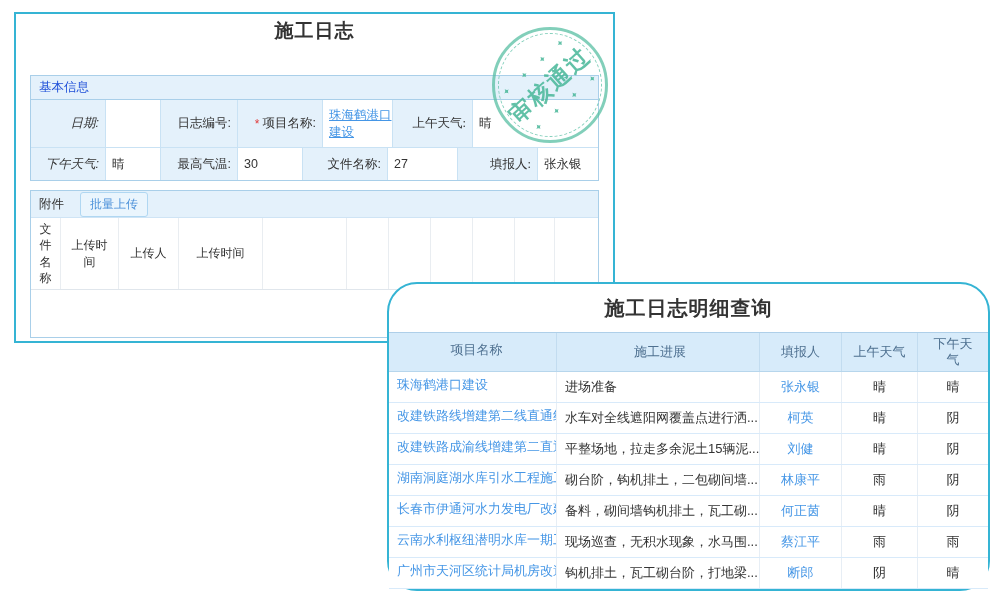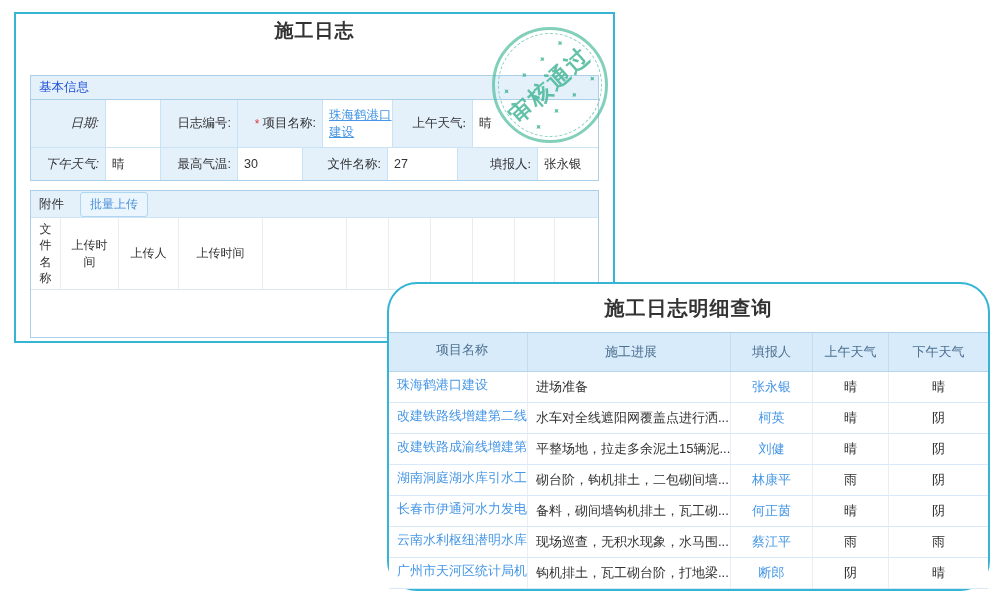--- a/index.html
+++ b/index.html
@@ -40,21 +40,21 @@
   .a0{width:30px;} .a1{width:58px;} .a2{width:60px;} .a3{width:84px;} .a4{width:84px;}
   .a5,.a6,.a7,.a8{width:42px;} .a9{width:40px;}
 
   
   .qhead { display:flex; height:40px; background:#d7ebfa; border-top:1px solid #aecfe9; border-bottom:1px solid #b7d6ec; }
   .qhcell { display:flex; align-items:center; justify-content:center; text-align:center; font-size:13px; color:#4e7090; border-right:1px solid #c2dcf0; line-height:1.25; padding:0 10px; }
   .qhcell:last-child { border-right:none; flex:1; }
   .qrow { display:flex; height:31px; border-bottom:1px solid #d8eafa; background:#fff; }
   .qcell { display:flex; align-items:center; font-size:13px; color:#333; border-right:1px solid #e7eef5; overflow:hidden; }
   .qcell:last-child { border-right:none; flex:1; justify-content:center; }
-  .qc0 { width:139px; padding:0 0 4px 8px; white-space:nowrap; }
+  .qc0 { width:168px; padding:0 0 4px 8px; white-space:nowrap; }
   .qc1 { width:203px; padding:0 4px 0 8px; white-space:nowrap; }
   .qc2 { width:82px; justify-content:center; }
   .qc3 { width:76px; justify-content:center; }
   a.row-link { color:#4596e6; text-decoration:none; white-space:nowrap; }
 
   
   .seal { position:absolute; left:492px; top:27px; width:116px; height:116px; border:3px solid rgba(82,189,160,.72); border-radius:50%; display:flex; align-items:center; justify-content:center; z-index:5; }
   .seal::before { content:""; position:absolute; inset:3px; border:1px dashed rgba(82,189,160,.7); border-radius:50%; }
   .seal-rot { transform:rotate(-42deg); text-align:center; color:rgba(70,182,152,.85); }
   .seal-text { font-size:23px; font-weight:bold; letter-spacing:2px; white-space:nowrap; }

